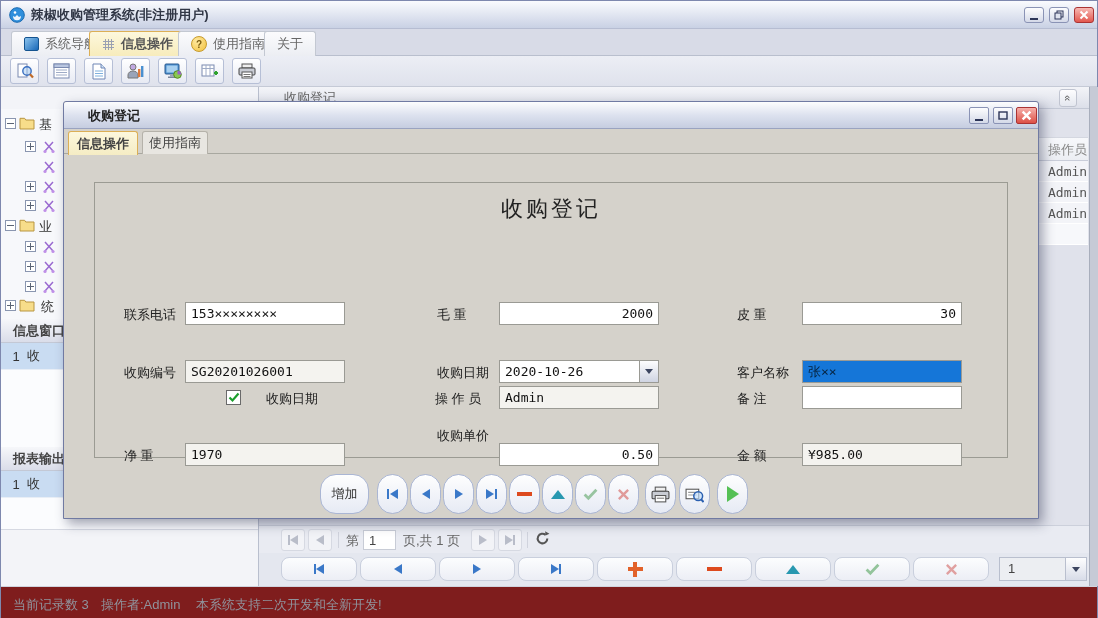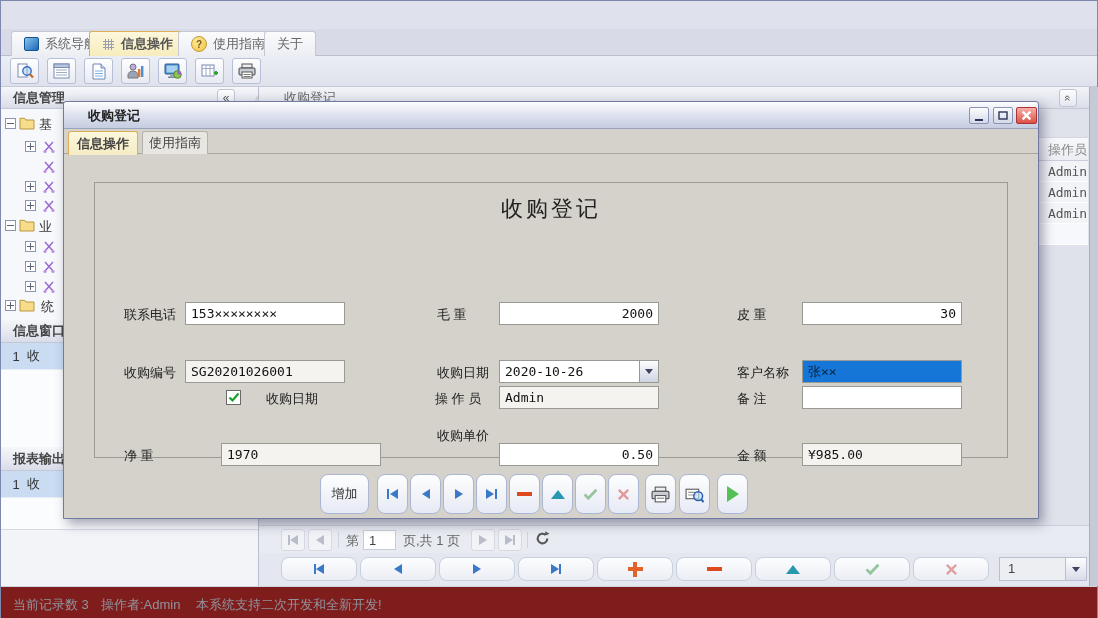--- a/index.html
+++ b/index.html
@@ -90,29 +90,55 @@
   .dtab-line{position:absolute;left:0;top:51px;width:100%;height:1px;background:#a8a8a0;z-index:1;}
   .fieldset{position:absolute;left:30px;top:80px;width:914px;height:276px;border:1px solid #9b9b93;box-sizing:border-box;}
   .dheading{position:absolute;left:0;top:92px;width:100%;text-align:center;font-size:22px;letter-spacing:3px;color:#222;}
   .flabel{position:absolute;color:#222;white-space:pre;}
   .ffield{position:absolute;height:23px;border:1px solid #9a9a94;background:#fff;font-family:"DejaVu Sans Mono","Liberation Mono",monospace;font-size:13px;color:#111;line-height:21px;padding:0 5px;box-sizing:border-box;white-space:nowrap;overflow:hidden;}
   .ffield.ro{background:#f4f3ef;}
   .ffield.num{text-align:right;}
   .ffield.sel{background:#1576d8;color:#06233e;}
   .combo-arrow{position:absolute;top:0;right:0;width:19px;height:21px;background:linear-gradient(#fdfdfe,#cfd4e2);border-left:1px solid #9a9a94;display:flex;align-items:center;justify-content:center;cursor:pointer;box-sizing:border-box;}
   .checkbox{position:absolute;width:15px;height:15px;border:1px solid #6a6a6a;background:#fff;display:flex;align-items:center;justify-content:center;box-sizing:border-box;cursor:pointer;}
-  .dbtn{position:absolute;top:372px;width:31px;height:40px;border:1px solid #aab6d4;border-radius:8px;background:linear-gradient(#fefefe,#e6eaf4);display:flex;align-items:center;justify-content:center;gap:1px;cursor:pointer;box-sizing:border-box;}
+  .dbtn{position:absolute;top:372px;width:31px;height:40px;border:1px solid #aab6d4;border-radius:16px;background:linear-gradient(#fefefe,#e6eaf4);display:flex;align-items:center;justify-content:center;gap:1px;cursor:pointer;box-sizing:border-box;}
   .dbtn.wide{width:49px;color:#333;}
   .caret{width:0;height:0;border-left:4px solid transparent;border-right:4px solid transparent;border-top:5px solid #3c4560;}
 </style>
 </head>
 <body>
 
 <div class="window">
 
+  <div class="titlebar">
+    <span class="app-icon">
+      <svg width="16" height="16" viewBox="0 0 16 16">
+          <circle cx="8" cy="8" r="7.3" fill="#2f8fdc" stroke="#1a6ab0"></circle>
+          <path d="M4 9 a4 4.2 0 0 0 8 0 l-2 1 l-2-2 l-2 2 z" fill="#fff" opacity=".92"></path>
+          <circle cx="6" cy="5.5" r="1.3" fill="#fff"></circle>
+        </svg>
+    </span>
+    <span class="title-text">辣椒收购管理系统(非注册用户)</span>
+    <span class="winbtns">
+      <span class="wbtn">
+          <i class="glyph-min"></i>
+        </span>
+      <span class="wbtn">
+        <svg width="10" height="10" viewBox="0 0 10 10">
+            <rect x="3" y="1" width="6" height="6" fill="none" stroke="#2c3558"></rect>
+            <rect x="1" y="3" width="6" height="6" fill="#dfe3ee" stroke="#2c3558"></rect>
+          </svg>
+      </span>
+      <span class="wbtn close">
+        <svg width="10" height="10" viewBox="0 0 10 10">
+            <path d="M1.5 1.5 L8.5 8.5 M8.5 1.5 L1.5 8.5" stroke="#fff" stroke-width="2"></path>
+          </svg>
+      </span>
+    </span>
+  </div>
 
   <div class="tabstrip">
     <div class="rtab" style="left:10px;">
       <span class="ticon-nav"></span>
       <span>系统导航</span>
     </div>
     <div class="rtab active" style="left:88px;">
       <span style="display:inline-flex;">
         <svg width="13" height="13" viewBox="0 0 13 13">
             <path d="M1 3.5h11M1 6.5h11M1 9.5h11M3.5 1v11M6.5 1v11M9.5 1v11" stroke="#9aa0b2" stroke-width="1"></path>
@@ -181,29 +207,20 @@
           <rect x="4" y="1" width="10" height="4" fill="#eee" stroke="#555"></rect>
           <rect x="1" y="5" width="16" height="7" rx="1" fill="#c9ccd4" stroke="#444"></rect>
           <rect x="4" y="9" width="10" height="6" fill="#fff" stroke="#555"></rect>
           <line x1="5.5" y1="11.5" x2="12.5" y2="11.5" stroke="#777"></line>
           <line x1="5.5" y1="13.5" x2="12.5" y2="13.5" stroke="#777"></line>
         </svg>
     </div>
   </div>
 
   <div class="sidebar">
-    <div class="shead" style="top:0;">
-      <span>信息管理</span>
-      <span class="sq-btn" style="left:216px;">«</span>
-      <span class="ghost-ico" style="left:238px;"><span class="plus-shape" style="width:11px;height:11px;background-size:11px 3px,3px 11px;filter:grayscale(1);opacity:.6;"></span></span>
-      <span class="ghost-ico" style="left:253px;"><svg width="12" height="12" viewBox="0 0 14 14">
-            <path d="M11.5 7 a4.5 4.5 0 1 1 -1.6-3.4" fill="none" stroke="#a9acb6" stroke-width="1.8"></path>
-            <path d="M9.6 0.5 L10 4.2 L13.4 2.6 z" fill="#a9acb6"></path>
-          </svg></span>
-    </div>
 
     <div class="tree">
       <div class="trow" style="top:5px;">
         <span class="pbox minus" style="left:4px;"></span>
         <span class="tico" style="left:18px;">
             <svg width="16" height="13" viewBox="0 0 16 13">
               <path d="M1 3 v-1.7 h4.6 l1.2 1.7 h8.2 v9 h-14 z" fill="#f7dd8a" stroke="#b89540"></path>
             </svg>
           </span>
         <span class="tlabel" style="left:38px;">基</span>
@@ -463,21 +480,21 @@
 
     <span class="flabel" style="left:60px;top:204px;">联系电话</span>
     <div class="ffield" style="left:121px;top:200px;width:160px;">153××××××××</div>
     <span class="flabel" style="left:373px;top:204px;">毛 重</span>
     <div class="ffield num" style="left:435px;top:200px;width:160px;">2000</div>
     <span class="flabel" style="left:673px;top:204px;">皮 重</span>
     <div class="ffield num" style="left:738px;top:200px;width:160px;">30</div>
 
     <span class="flabel" style="left:60px;top:245px;"></span>
     <span class="flabel" style="left:60px;top:345px;">净 重</span>
-    <div class="ffield ro" style="left:121px;top:341px;width:160px;margin-left:36px;">1970</div>
+    <div class="ffield ro" style="left:121px;top:341px;width:160px;">1970</div>
     <span class="flabel" style="left:373px;top:325px;">收购单价</span>
     <div class="ffield num" style="left:435px;top:341px;width:160px;">0.50</div>
     <span class="flabel" style="left:673px;top:345px;">金 额</span>
     <div class="ffield ro" style="left:738px;top:341px;width:160px;">¥985.00</div>
 
     <span class="checkbox" style="left:162px;top:288px;">
       <svg width="12" height="11" viewBox="0 0 12 11">
           <path d="M1.5 5.5 L4.5 8.5 L10.5 1.5" fill="none" stroke="#1b9e2c" stroke-width="2.2"></path>
         </svg>
     </span>

